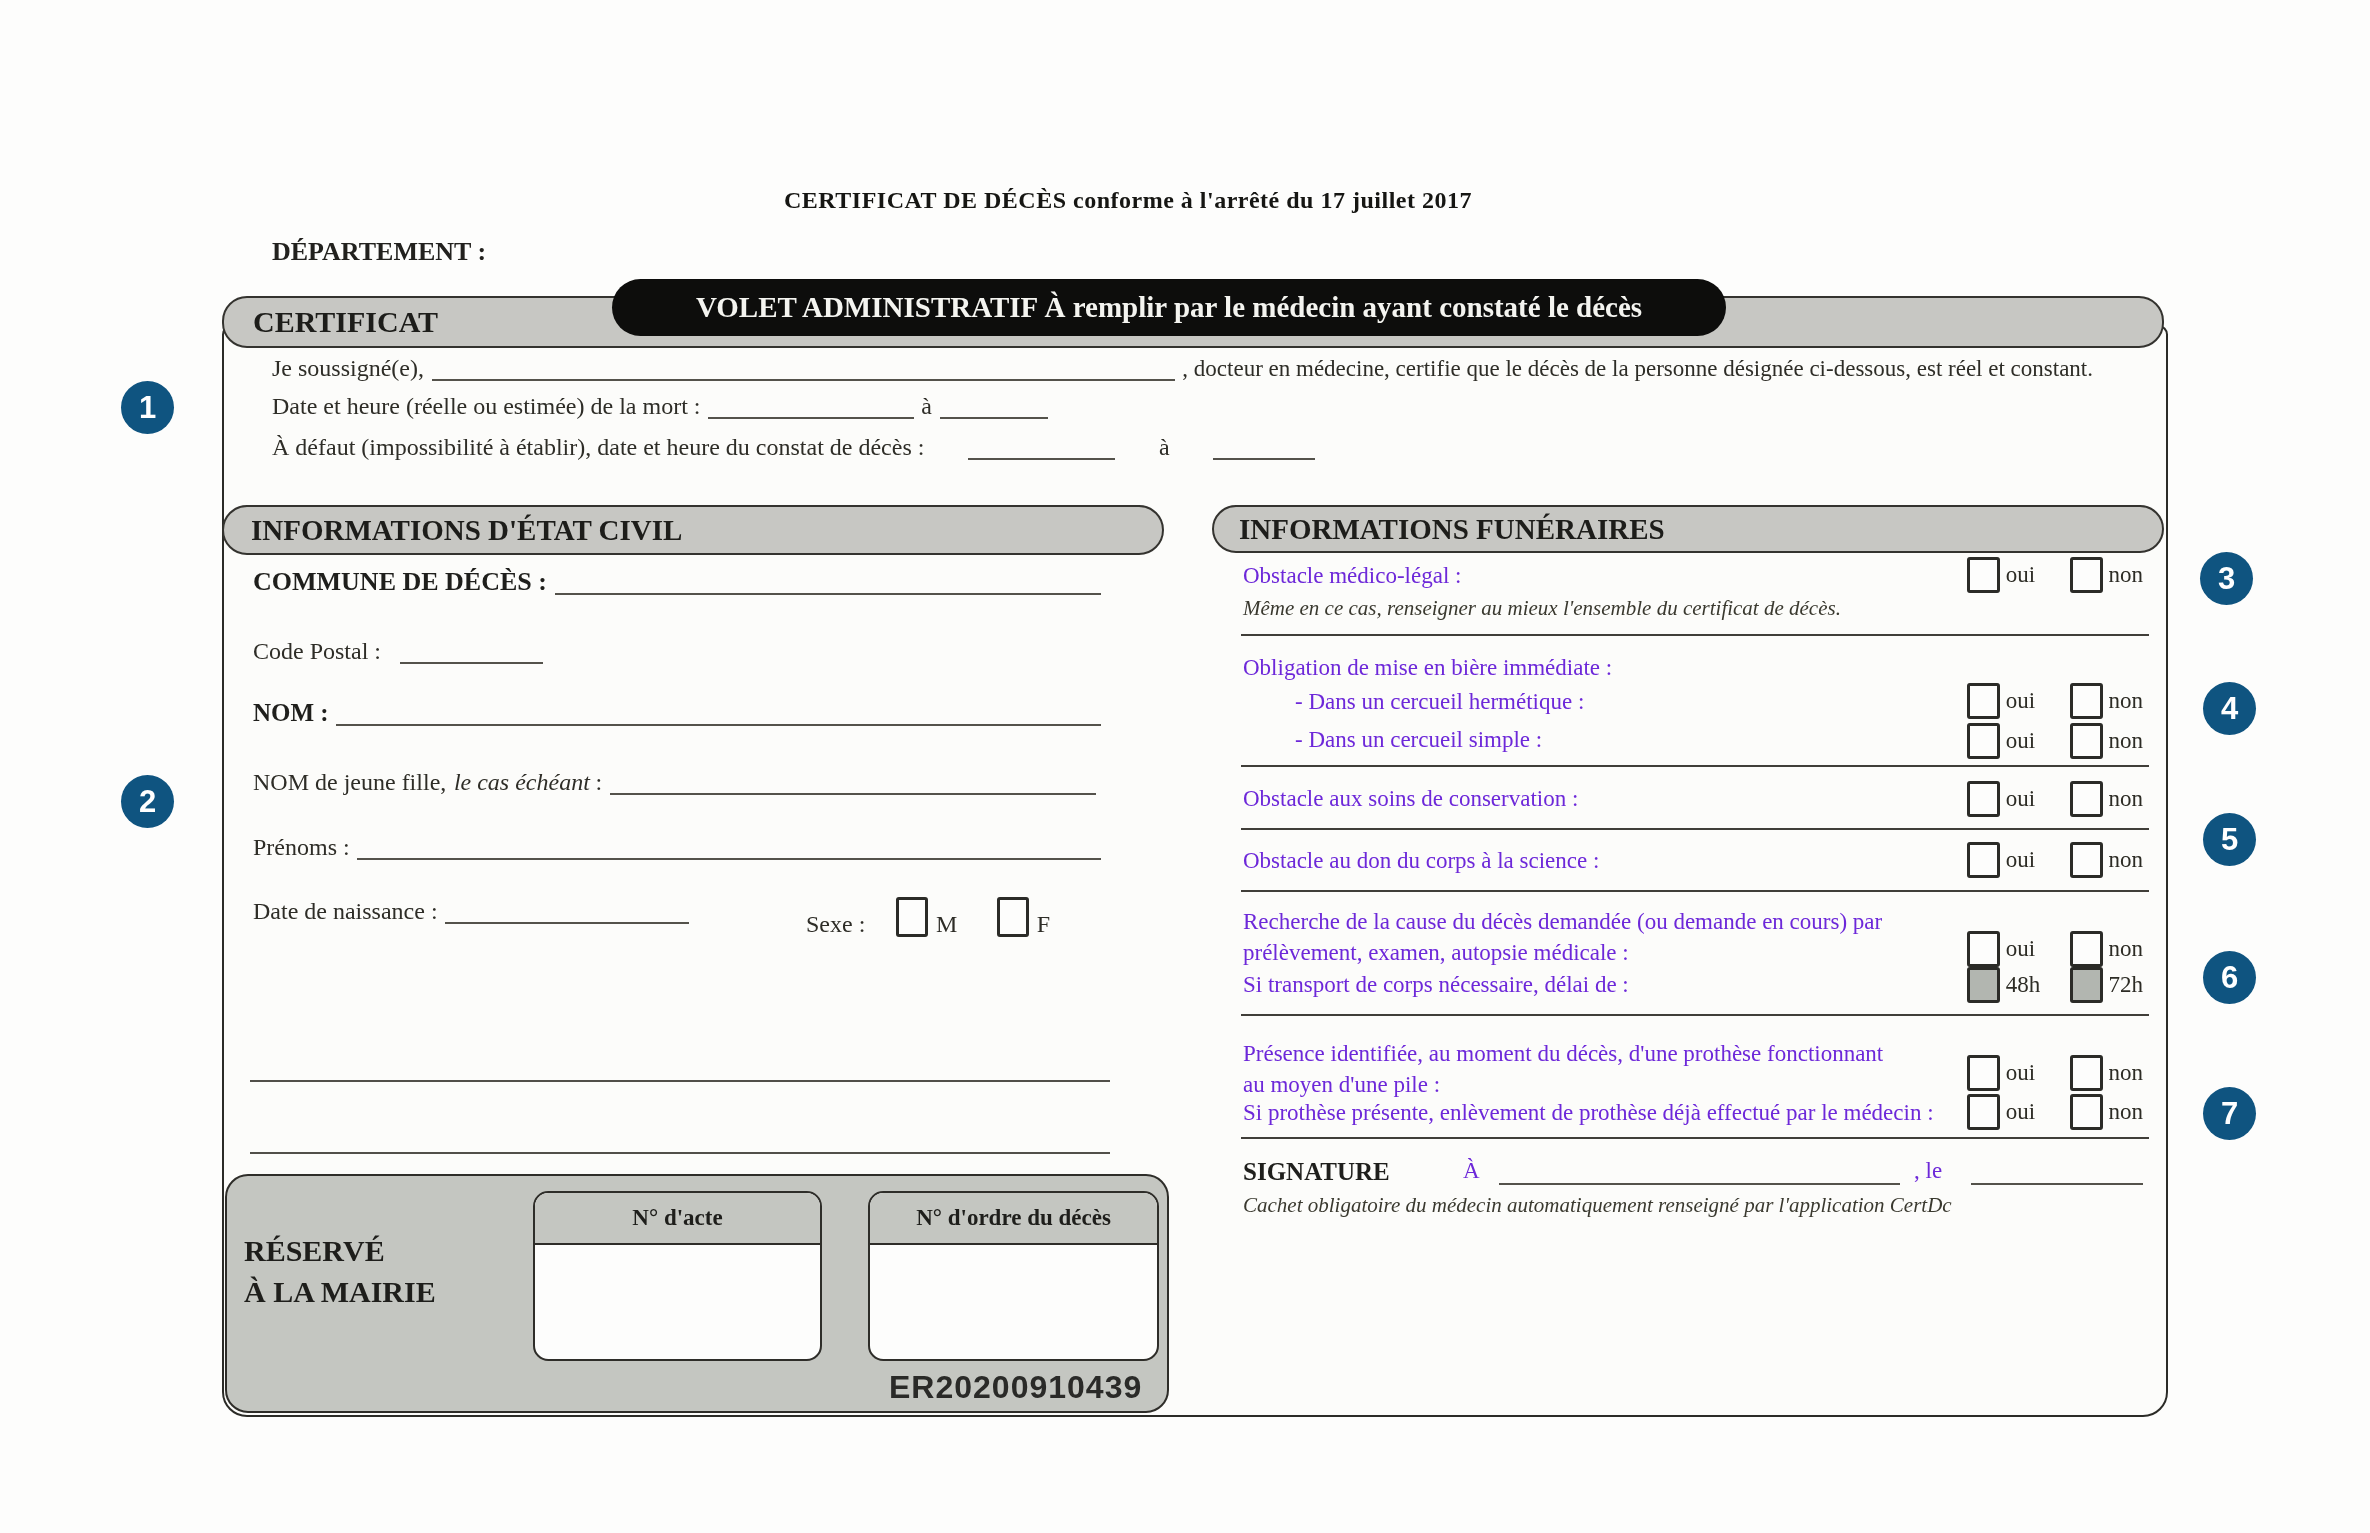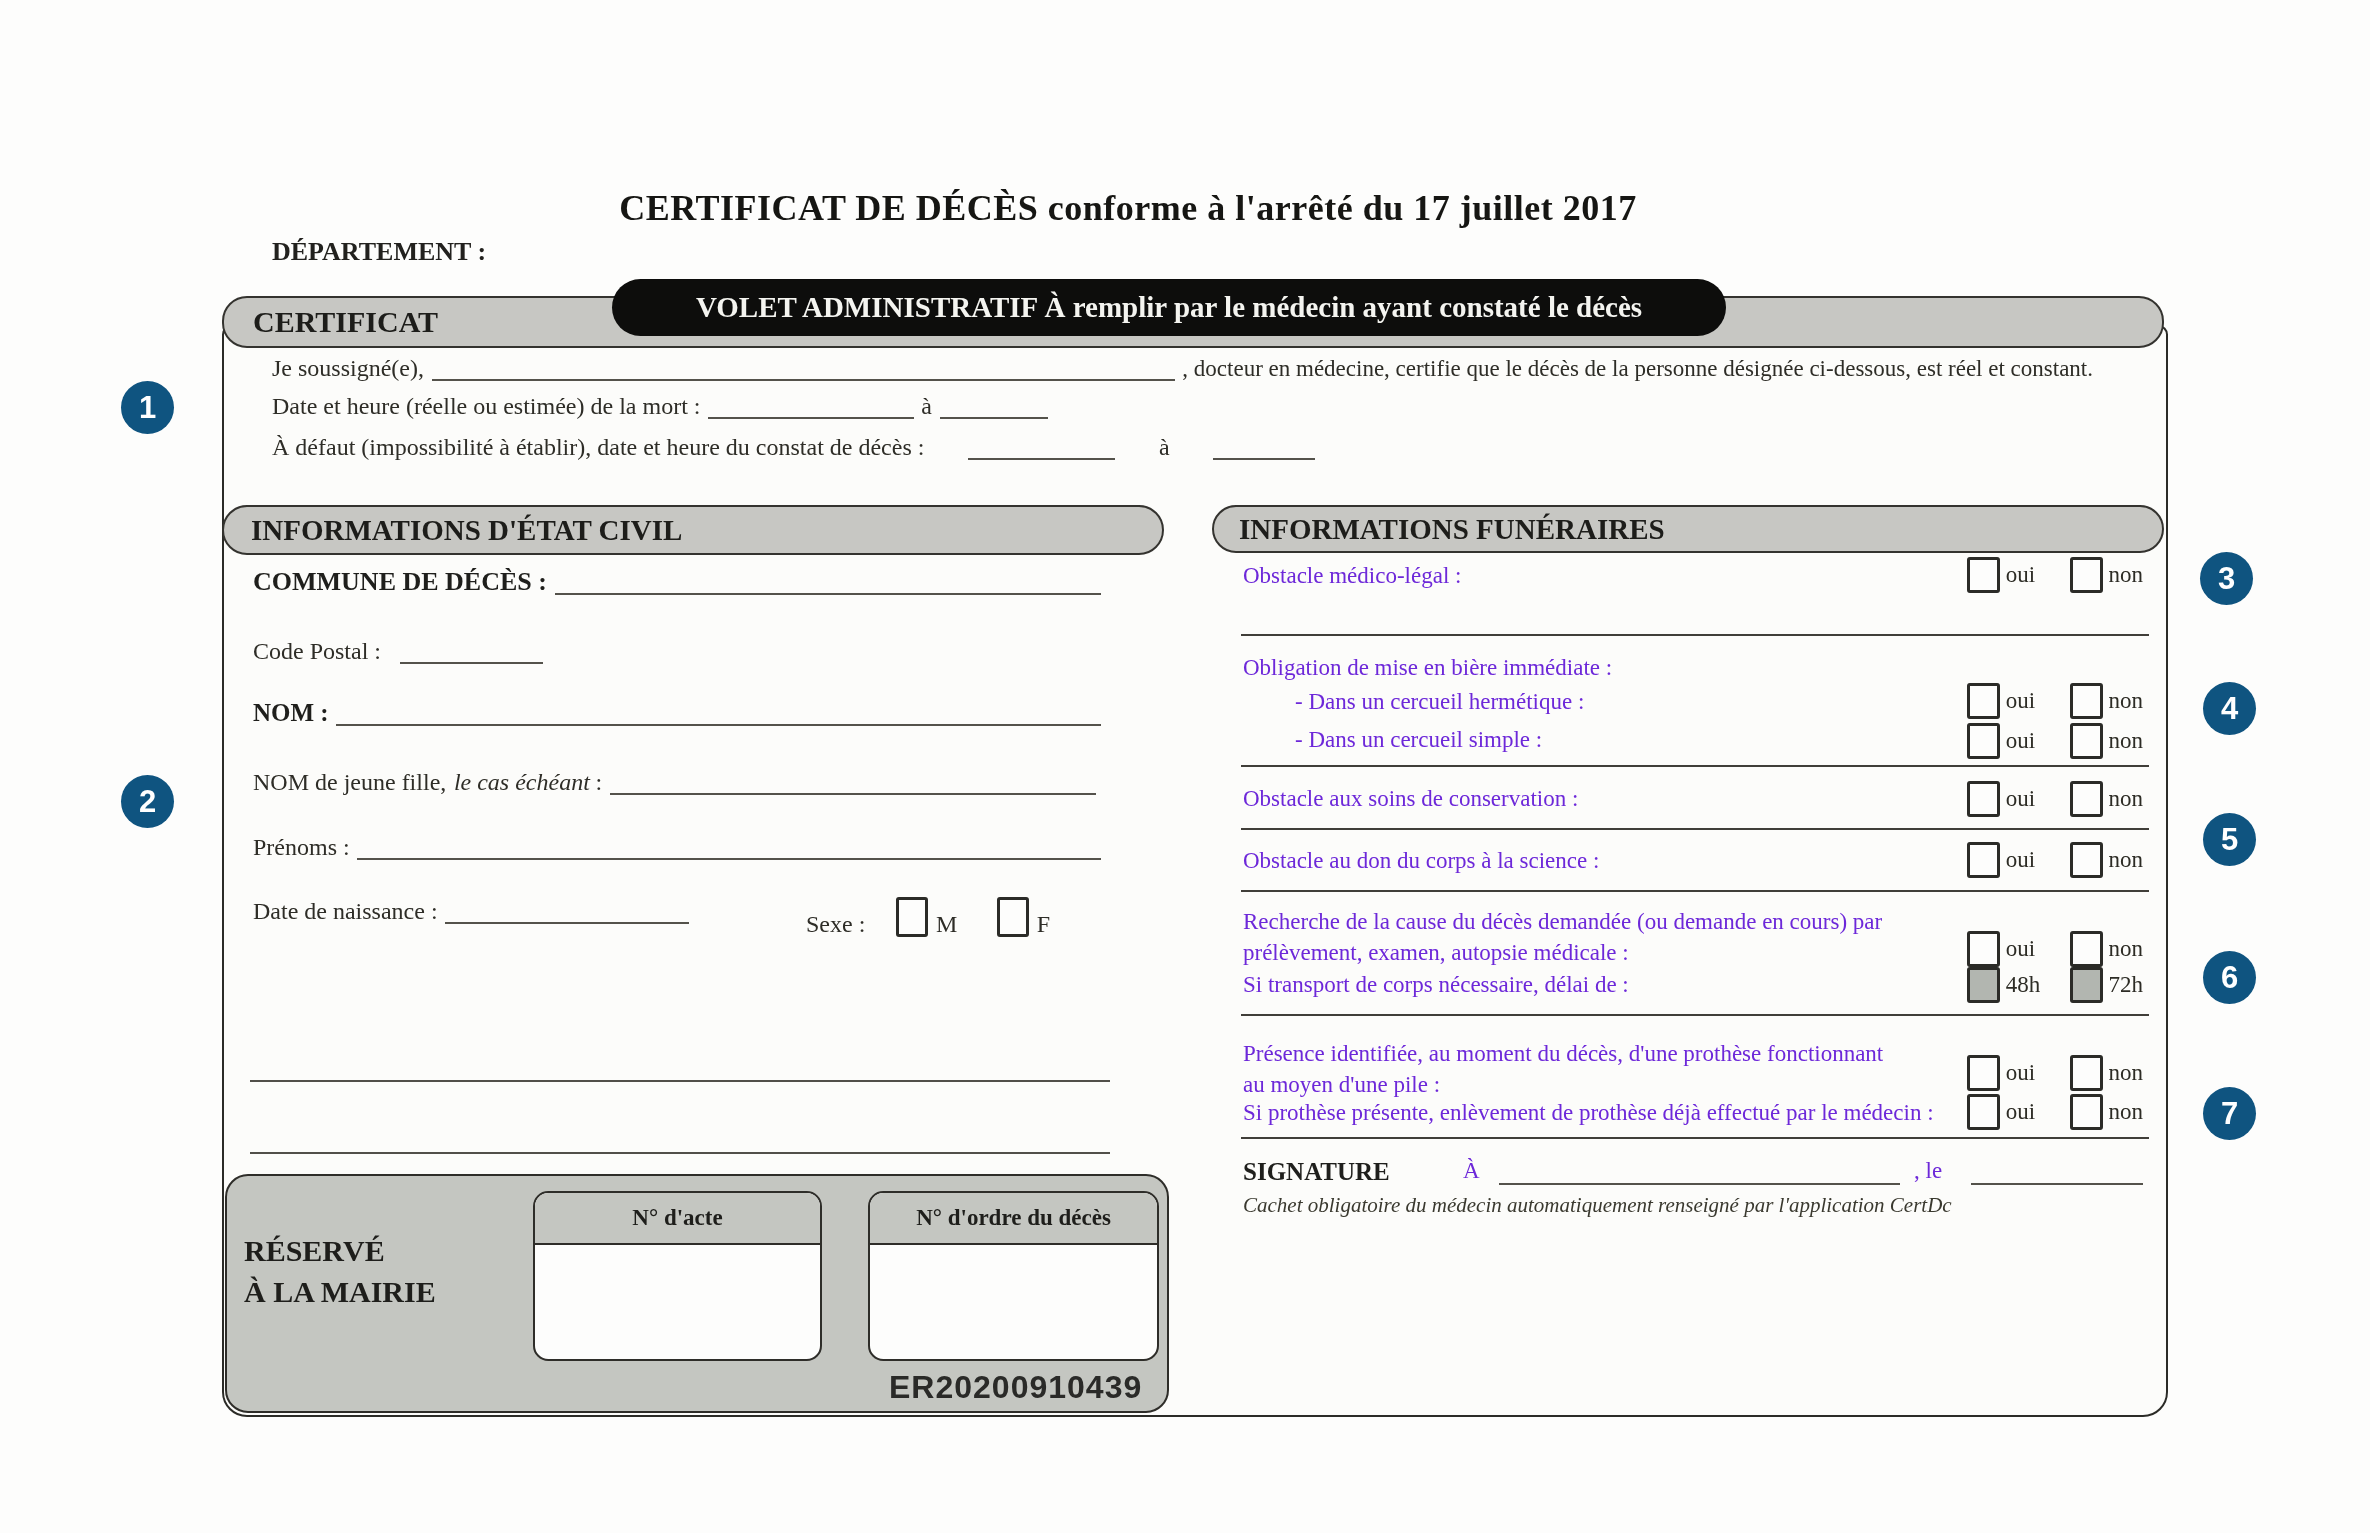--- a/index.html
+++ b/index.html
@@ -1,21 +1,21 @@
 <!DOCTYPE html>
 <html><head>
 <meta charset="utf-8">
 <style>
   html,body{margin:0;padding:0;background:#ffffff;}
   #screen{position:relative;width:2371px;height:1533px;background:#fdfdfc;overflow:hidden;
           font-family:"Liberation Serif","DejaVu Serif",serif;color:#2c2b27;}
   .abs{position:absolute;}
 
   
-  .page-title{left:0;top:187px;width:2256px;text-align:center;font-size:36px;font-weight:bold;color:#161613;letter-spacing:0.5px;}
+  .page-title{left:0;top:187px;width:2256px;text-align:center;font-size:24px;font-weight:bold;color:#161613;letter-spacing:0.5px;}
   .dept{left:272px;top:237px;font-size:26px;font-weight:bold;color:#22211e;}
 
   
   .form-body{left:222px;top:325px;width:1942px;height:1088px;background:#fcfcfa;
              border:2.9px solid #2b2b27;border-radius:9.6px 9.6px 25px 25px;}
 
   
   .bar{background:#c7c7c3;border:2.9px solid #34332f;border-radius:25px;display:flex;align-items:center;
        font-weight:bold;color:#1d1d1a;box-sizing:border-box;}
   .certificat-bar{left:222px;top:296px;width:1942px;height:52px;font-size:30px;padding-left:29px;z-index:2;}
@@ -148,20 +148,21 @@
   <div class="abs slot" style="left:868px;top:1191px;width:291px;height:170px;">
     <div class="slot-head">N° d'ordre du décès</div>
   </div>
   <div class="abs er-code" style="left:889px;top:1369px;">ER20200910439</div>
 
   <div class="abs bar fun-bar">
     <span>INFORMATIONS FUNÉRAIRES</span>
   </div>
 
   <div class="abs frow" style="left:1243px;top:564px;">Obstacle médico-légal :</div>
+  <div class="abs fnote" style="left:1243px;top:596px;">Même en ce cas, renseigner au mieux l'ensemble du certificat de décès.</div>
   <div class="abs cbpair" style="left:1967px;top:557px;">
     <span class="cb"></span>
     <span class="cblab">oui</span>
     <span class="cb"></span>
     <span class="cblab last">non</span>
   </div>
   <div class="abs divider" style="top:634px;"></div>
 
   <div class="abs frow" style="left:1243px;top:656px;">Obligation de mise en bière immédiate :</div>
   <div class="abs frow" style="left:1295px;top:690px;">- Dans un cercueil hermétique :</div>

